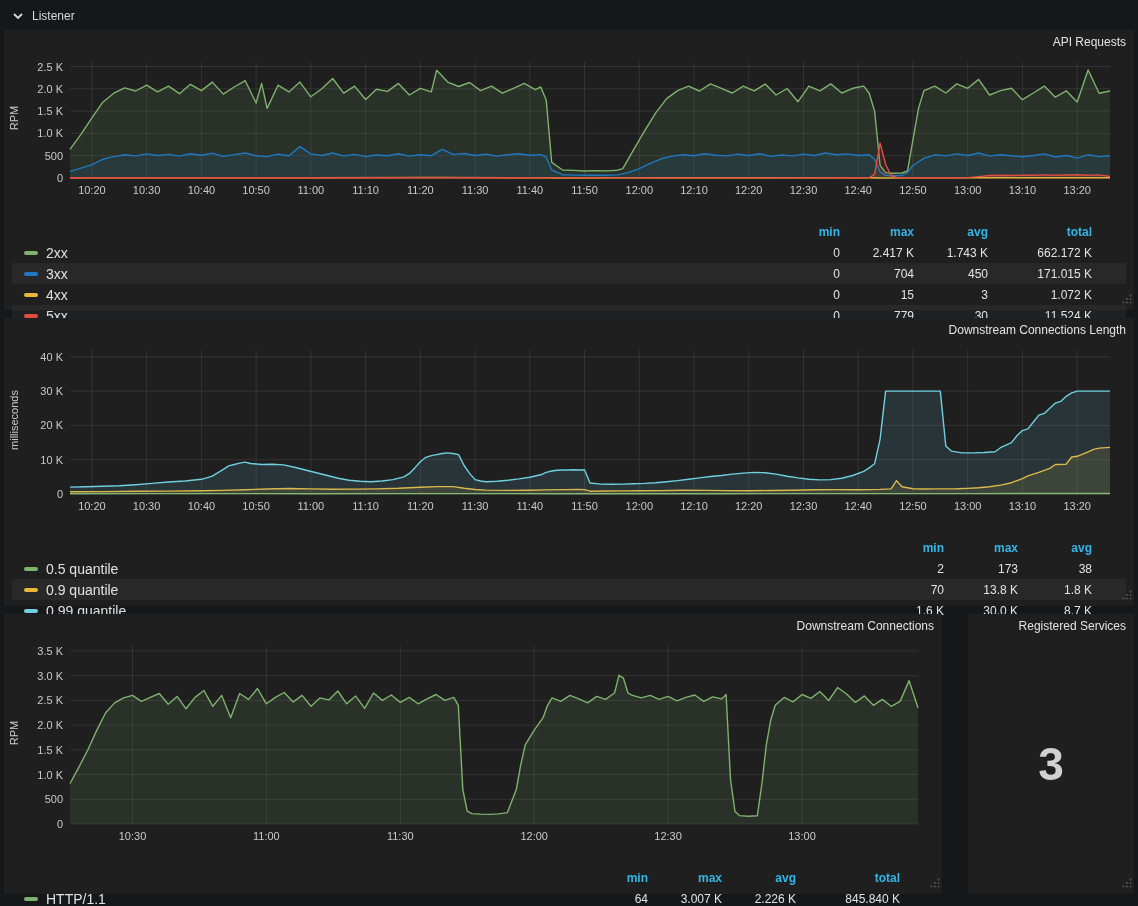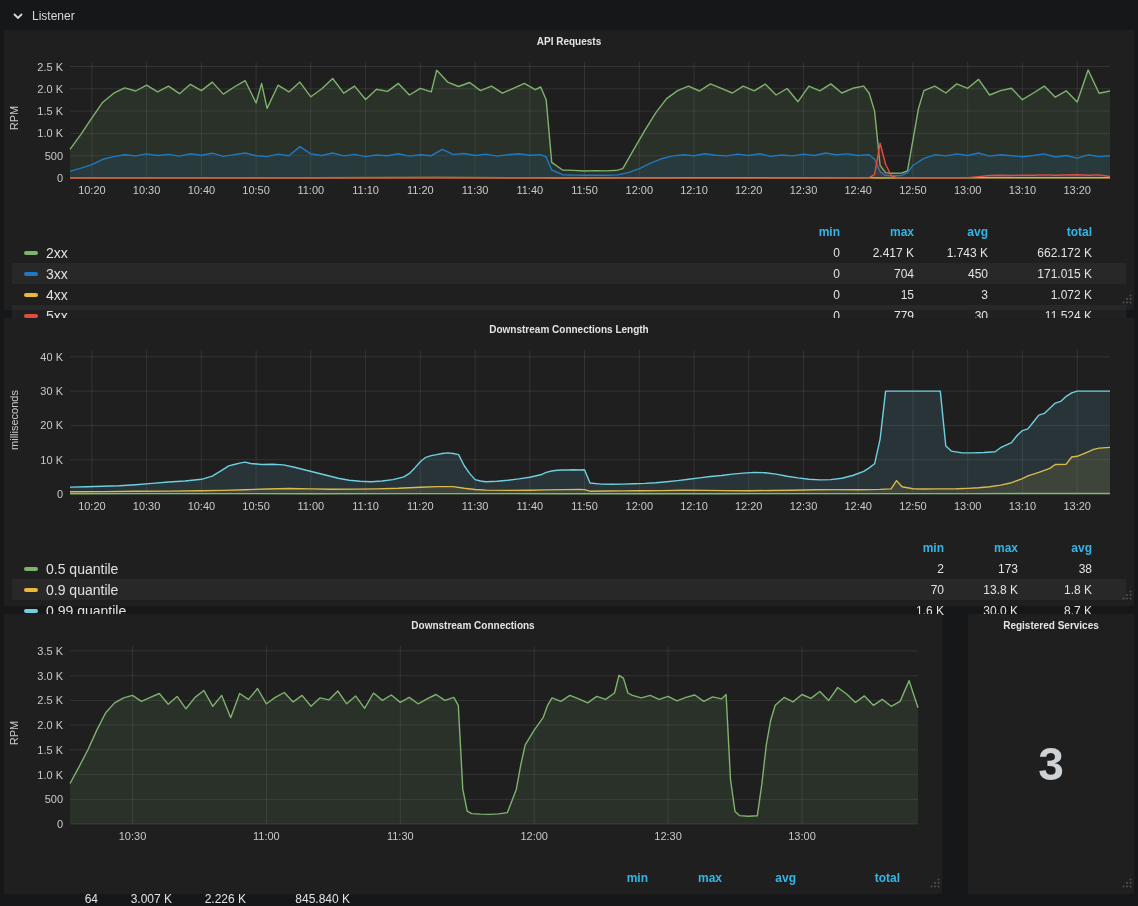--- a/index.html
+++ b/index.html
@@ -3,22 +3,22 @@
 <meta charset="utf-8">
 <style>
   * { box-sizing: border-box; margin: 0; padding: 0; }
   html,body { background:#161719; width:1138px; height:906px; overflow:hidden;
     font-family:"Liberation Sans", sans-serif; }
   .dashboard { padding:2px 4px; }
   .row-header { height:28px; display:flex; align-items:center; gap:8px; padding-left:8px; cursor:pointer; }
   .row-title { color:#d8d9da; font-size:12px; }
   .chev { display:inline-flex; align-items:center; }
   .panel { background:#1f1f20; position:relative; margin-bottom:8px; padding:0 8px 4px 8px; }
-  .panel-title { height:24px; line-height:24px; text-align:center; color:#e3e3e3;
-    font-size:10px; font-weight:700; cursor:pointer; }
+  .panel-title { height:24px; line-height:24px; text-align:right; color:#e3e3e3;
+    font-size:12px; font-weight:400; cursor:pointer; }
   .chart-wrap { position:relative; }
   .ylabel { position:absolute; left:-6px; top:0; bottom:22px; width:16px;
     display:flex; align-items:center; justify-content:center; pointer-events:none; }
   .ylabel span { transform:rotate(-90deg); white-space:nowrap; font-size:11px; color:#c9c9c9; }
   svg text { font-family:"Liberation Sans", sans-serif; }
   .grid { stroke:rgba(255,255,255,0.09); stroke-width:1; }
   .tick { fill:#c9c9c9; font-size:11px; }
   .ty { text-anchor:end; }
   .tx { text-anchor:middle; }
   .legend { margin-top:17px; }
@@ -337,20 +337,24 @@
       </div>
       <div class="legend">
           <div class="lg-row lg-head">
             <div class="lg-label"></div>
             <div class="lg-col">min</div>
             <div class="lg-col">max</div>
             <div class="lg-col">avg</div>
             <div class="lg-col lg-total">total</div>
           </div>
           <div class="lg-row">
+            <div class="lg-label">
+              <span class="swatch" style="background:#7eb26d"></span>
+              <span class="lg-name">HTTP/1.1</span>
+            </div>
             <div class="lg-col">64</div>
             <div class="lg-col">3.007 K</div>
             <div class="lg-col">2.226 K</div>
             <div class="lg-col lg-total">845.840 K</div>
           </div>
         </div>
       <span class="resize-handle">
         <svg width="10" height="10">
             <g fill="#8e8e8e">
               <circle cx="8.5" cy="1.5" r="1"></circle>

